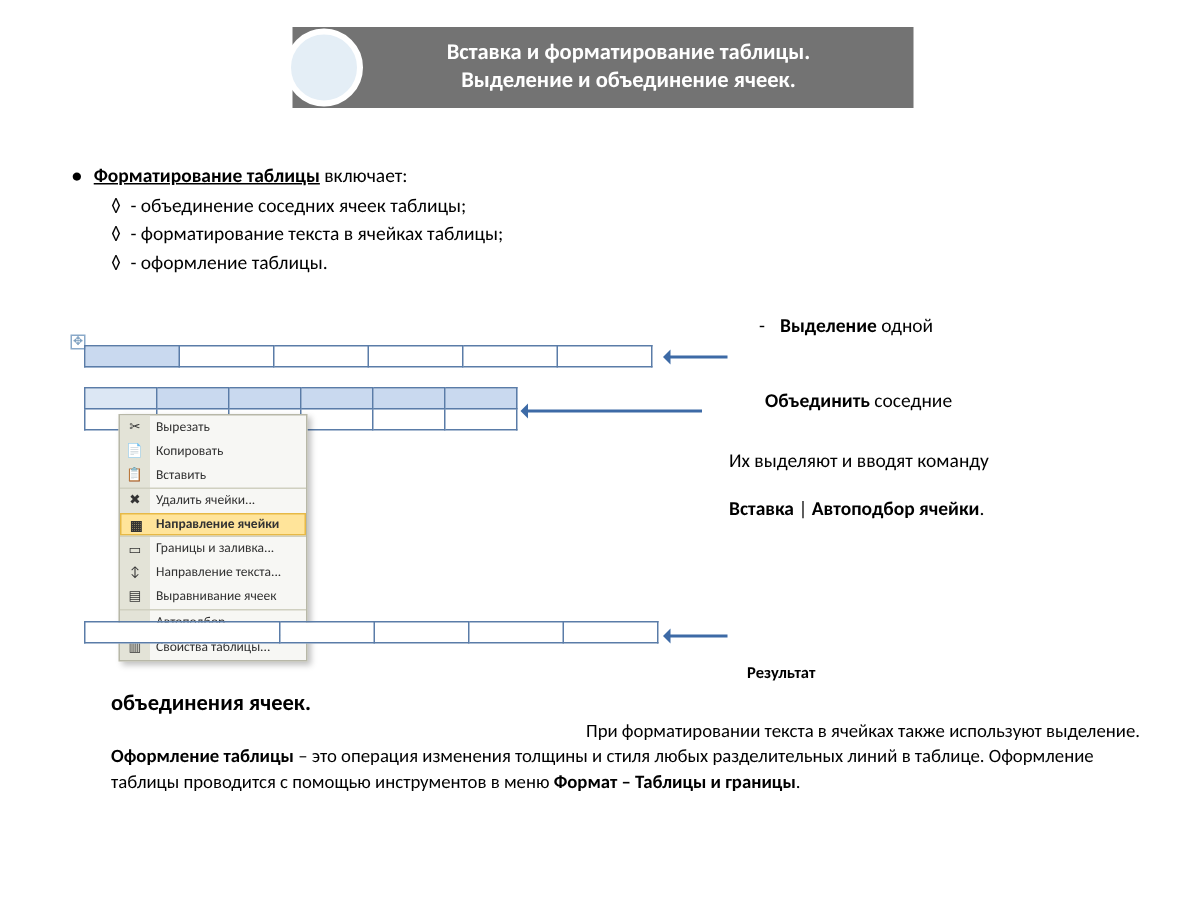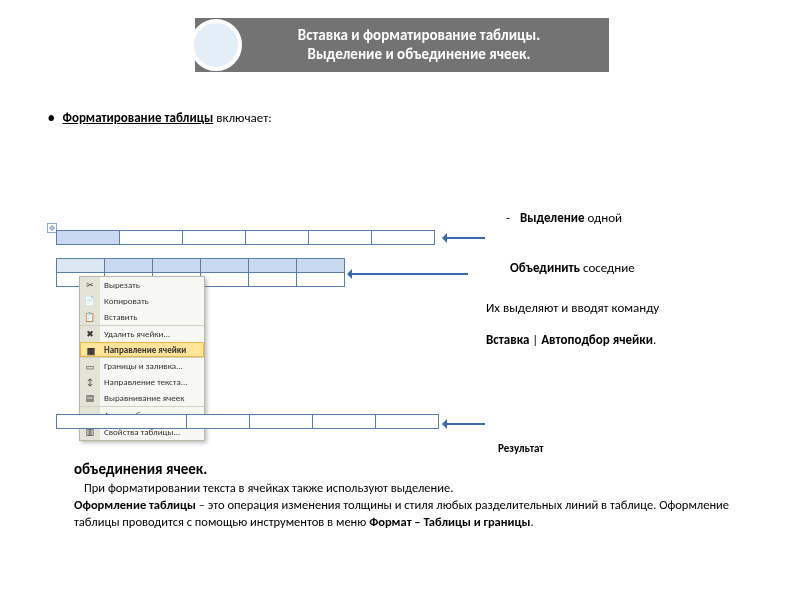--- a/index.html
+++ b/index.html
@@ -158,40 +158,45 @@
     font-weight:bold; font-size:15px;
   }
 
   .para {
     position:absolute;
     left:74px; top:480px;
     width:686px;
     font-size:12.5px;
     line-height:1.35;
   }
-  .para .indent { text-indent:10px; display:block; }
+  .para .indent { text-indent:10px; display:block;text-align:right; }
   .para b { font-weight:bold; }
 </style>
 </head>
 <body>
 
 <div class="header-band">
   <div class="txt">
     <span>Вставка и форматирование таблицы.</span><br>
     <span>Выделение и объединение ячеек.</span>
   </div>
 </div>
 <div class="header-circle"></div>
 
 <div class="content">
   <div class="bullet-main heading-line">
     <span class="bullet-dot">•</span>
     <span>
       <span class="h">Форматирование таблицы</span><span> включает:</span>
     </span>
+  </div>
+  <div class="sub-list">
+    <div class="subline"><span class="diamond">◊</span> <span>- объединение соседних ячеек таблицы;</span></div>
+    <div class="subline"><span class="diamond">◊</span> <span>- форматирование текста в ячейках таблицы;</span></div>
+    <div class="subline"><span class="diamond">◊</span> <span>- оформление таблицы.</span></div>
   </div>
 </div>
 
 <div class="move-handle">✥</div>
 <table class="mini-table tbl-a">
   <tbody>
       <tr class="sel">
         <td></td>
         <td></td>
         <td></td>

